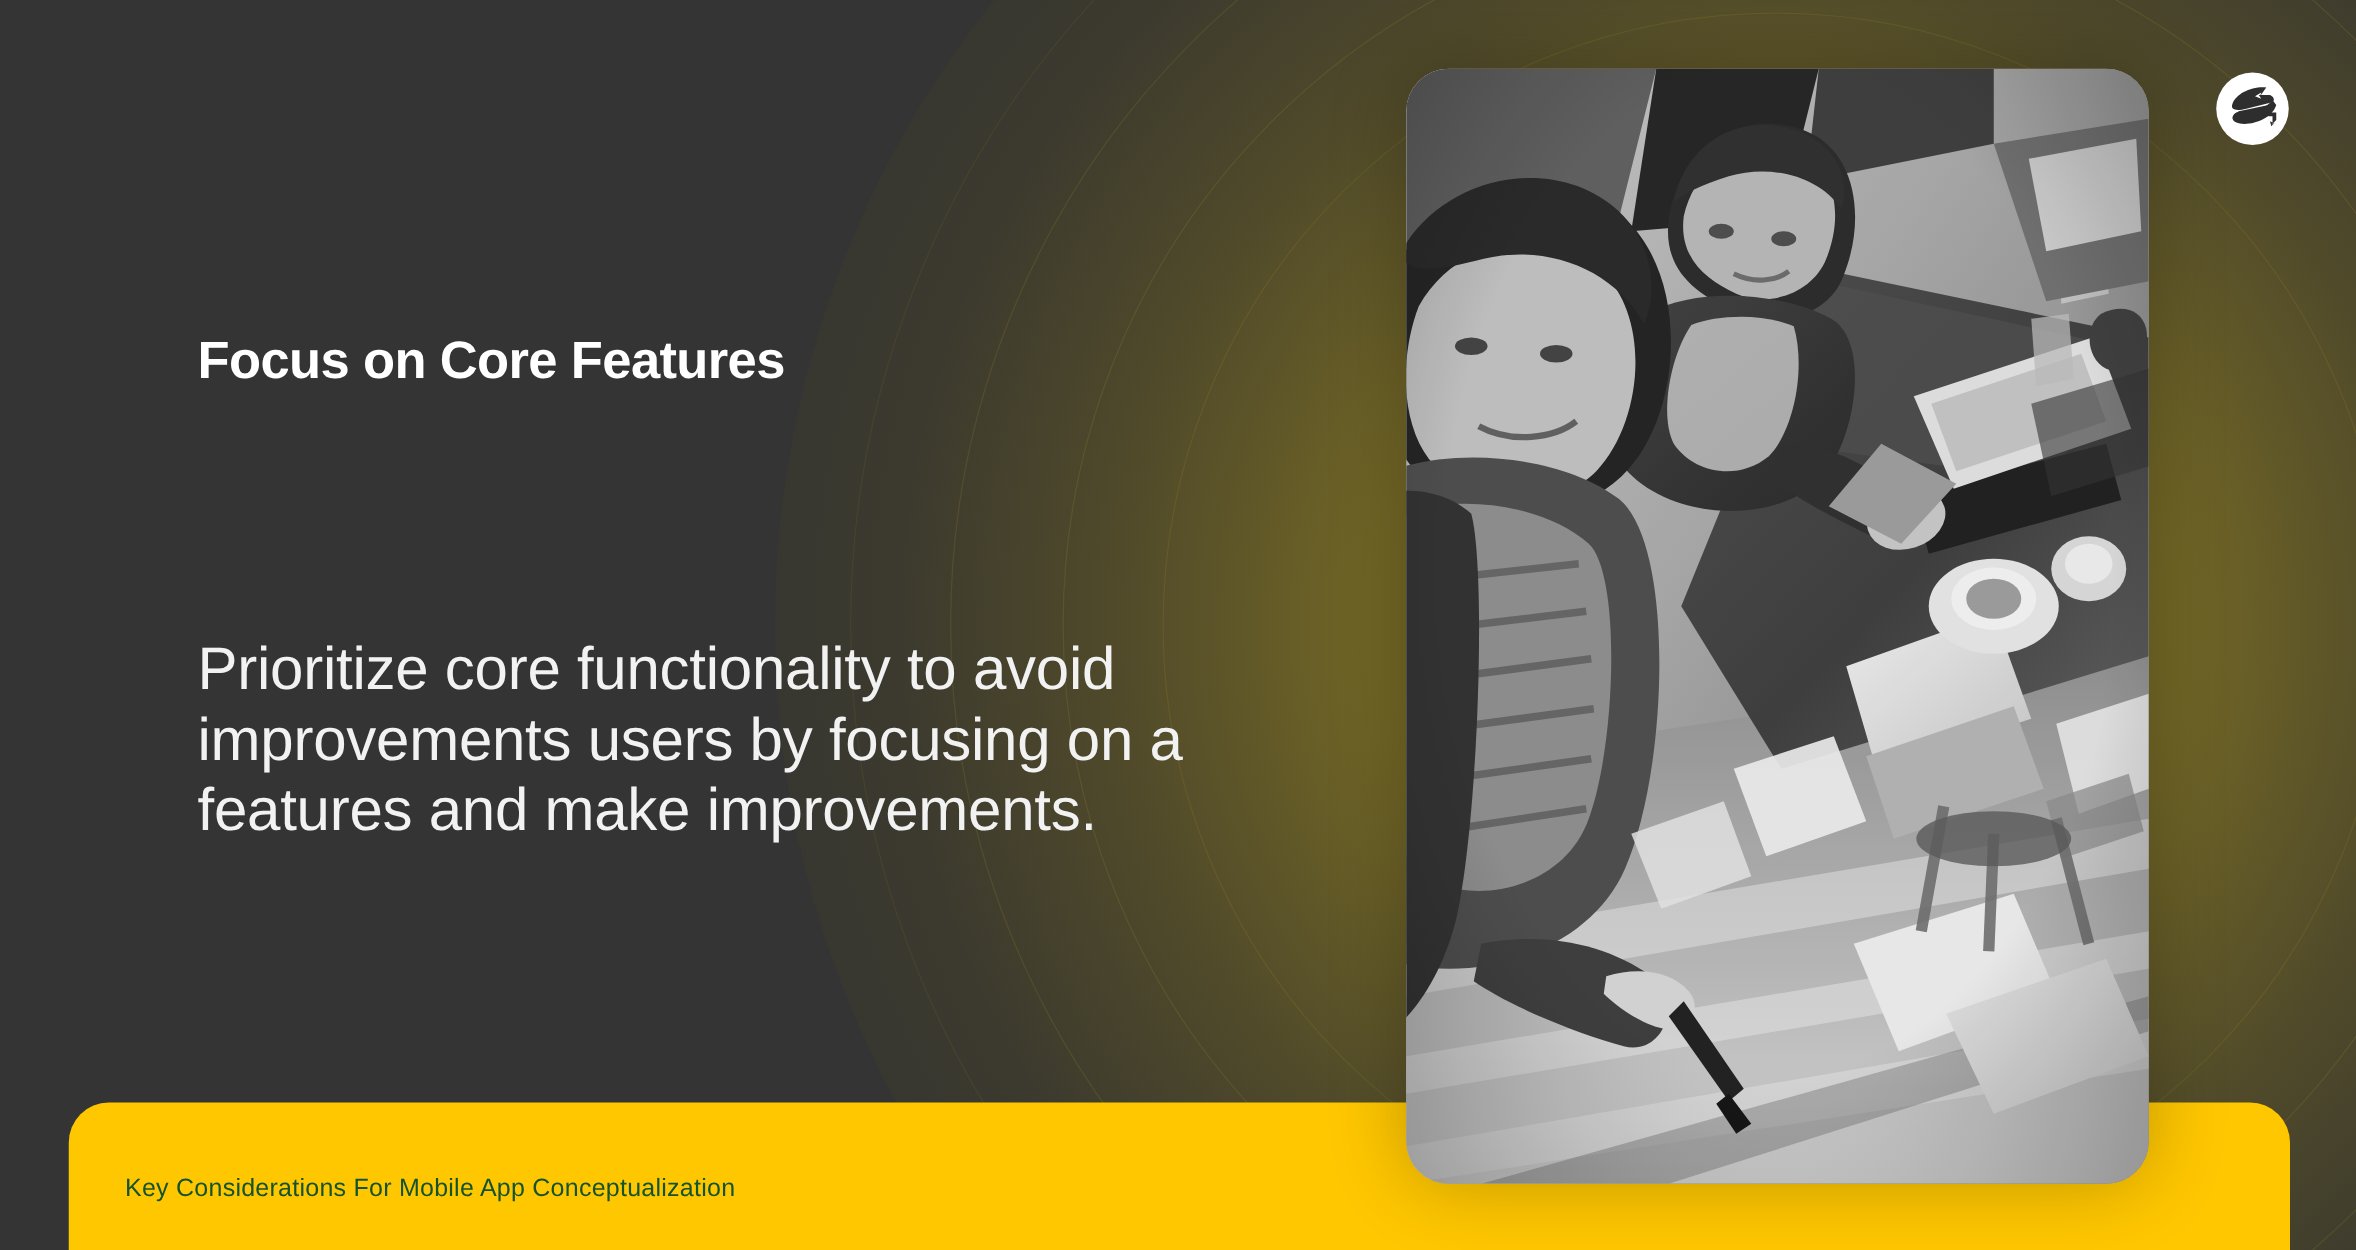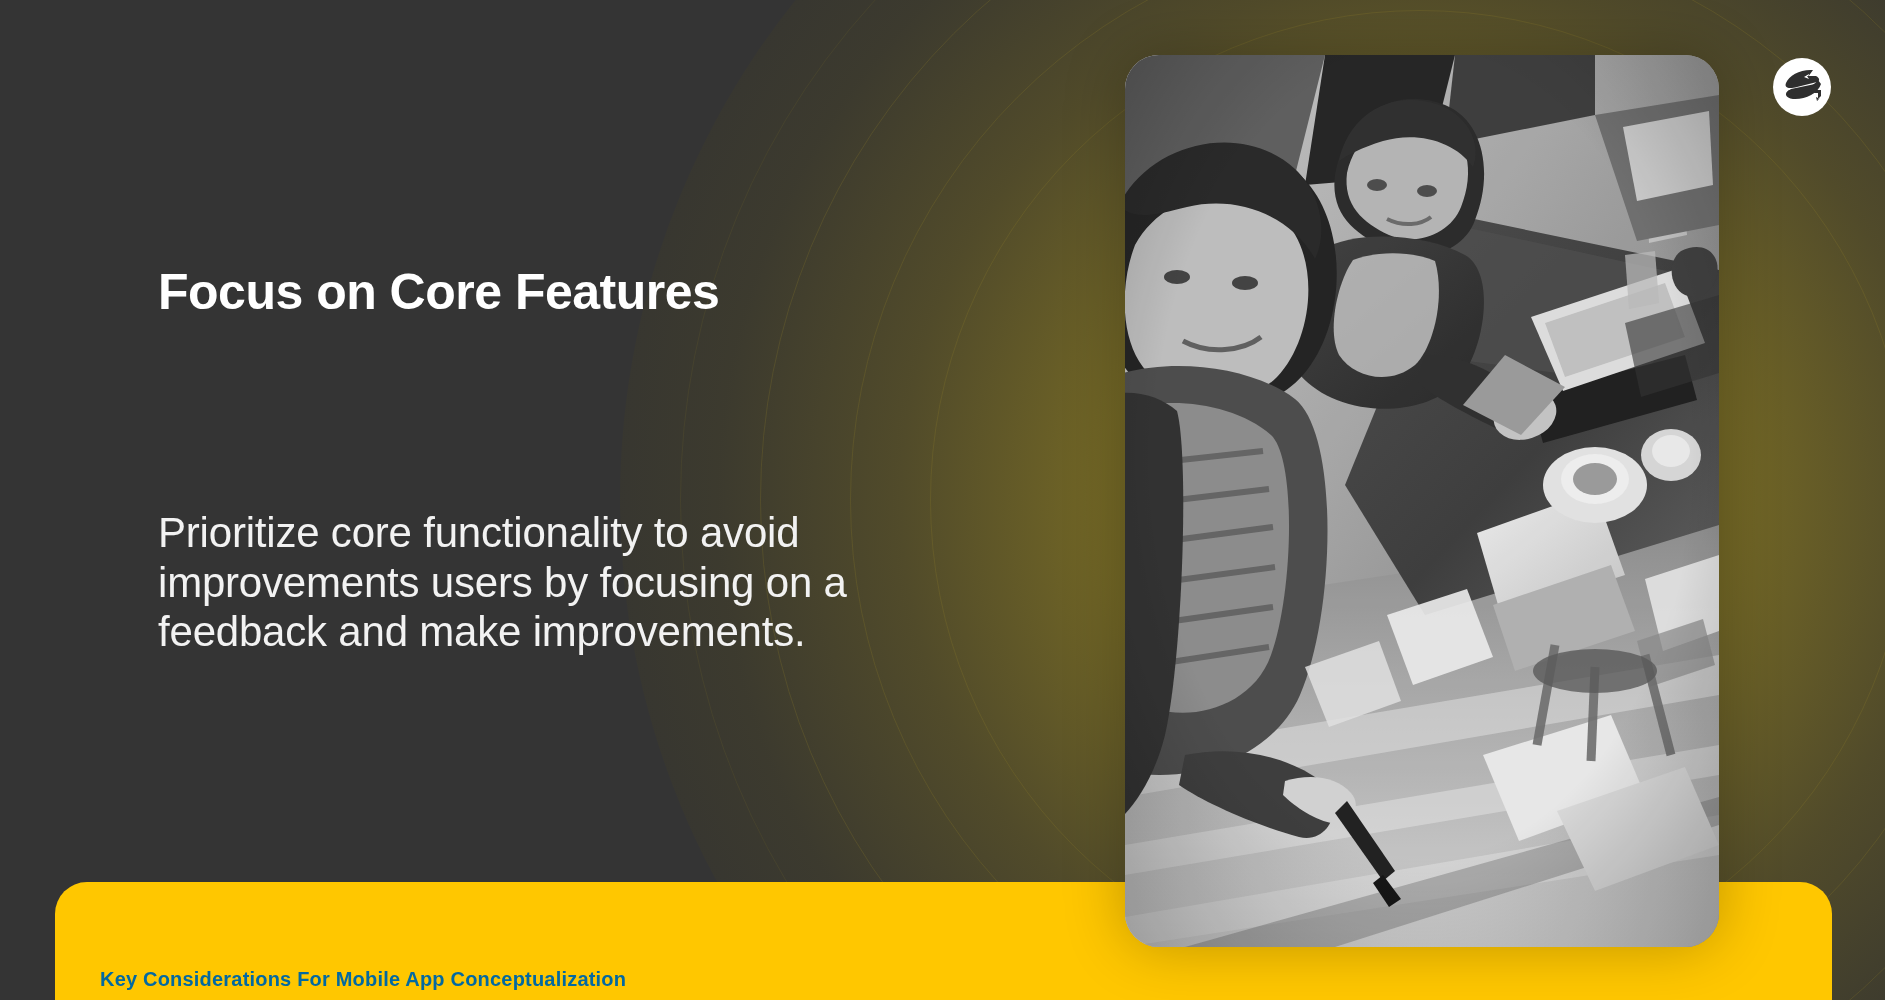--- a/index.html
+++ b/index.html
@@ -53,32 +53,32 @@
   .text-col{
     position:absolute;
     left:158px; top:0;
     width:820px; height:1000px;
     z-index:4;
   }
   .headline{
     position:absolute;
     top:264px; left:0;
     width:800px;
-    font-size:50px;
+    font-size:42px;
     line-height:1.12;
     font-weight:700;
     color:#ffffff;
     letter-spacing:-0.5px;
   }
   .headline .ln{ display:block; }
   .body-copy{
     position:absolute;
     top:508px; left:0;
     width:880px;
-    font-size:42px;
+    font-size:48px;
     line-height:1.18;
     font-weight:400;
     color:#f2f2f2;
     letter-spacing:-0.2px;
   }
   .body-copy .ln{ display:block; white-space:nowrap; }
 
   
   .photo-card{
     position:absolute;
@@ -98,25 +98,24 @@
     left:55px; top:882px;
     width:1777px; height:150px;
     background:#FFC700;
     border-radius:32px 32px 0 0;
     z-index:5;
   }
   .footer-text{
     position:absolute;
     left:45px; top:58px;
     font-size:20px;
-    font-weight:700;
-    color:#0369a1;
+    font-weight:400;
+    color:#14532d;
     letter-spacing:0.2px;
     white-space:nowrap;
-    margin-top:28px;
   }
 
   
   .logo{
     position:absolute;
     right:52px; top:56px;
     width:62px; height:62px;
     z-index:9;
   }
   .logo svg{ display:block; width:62px; height:62px; }
@@ -134,21 +133,21 @@
     <div class="ring r3"></div>
   </div>
 
   <div class="text-col">
     <h1 class="headline">
       <span class="ln">Focus on Core Features</span>
     </h1>
     <p class="body-copy">
       <span class="ln">Prioritize core functionality to avoid</span>
       <span class="ln">improvements users by focusing on a</span>
-      <span class="ln">feedback and make improvements.</span>
+      <span class="ln">features and make improvements.</span>
     </p>
   </div>
 
   <div class="footer-bar">
     <div class="footer-text">Key Considerations For Mobile App Conceptualization</div>
   </div>
 
   <div class="photo-card">
     <svg viewBox="0 0 594 892" preserveAspectRatio="xMidYMid slice">
       <defs>

